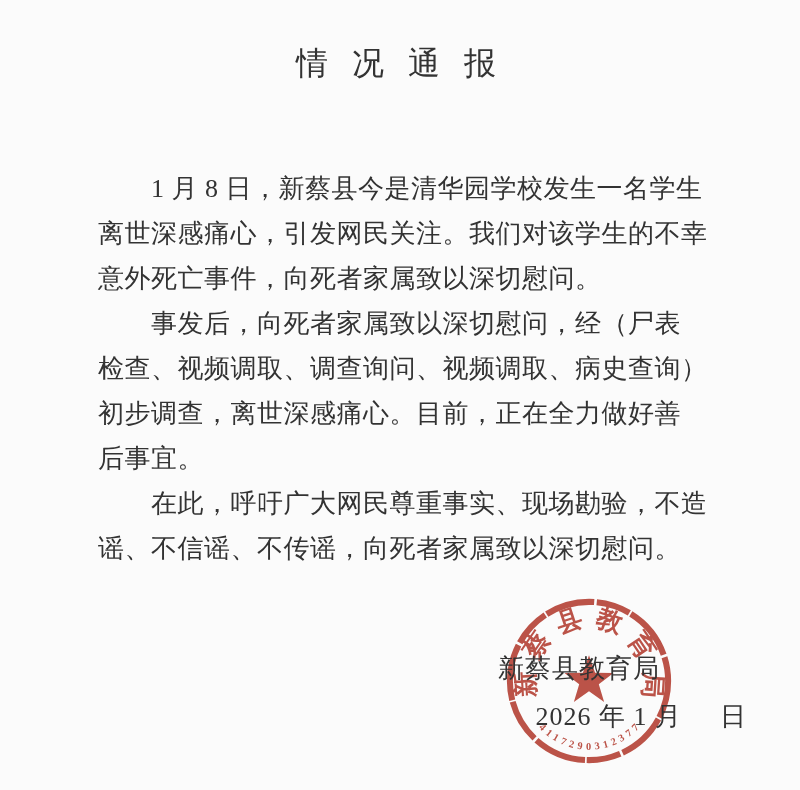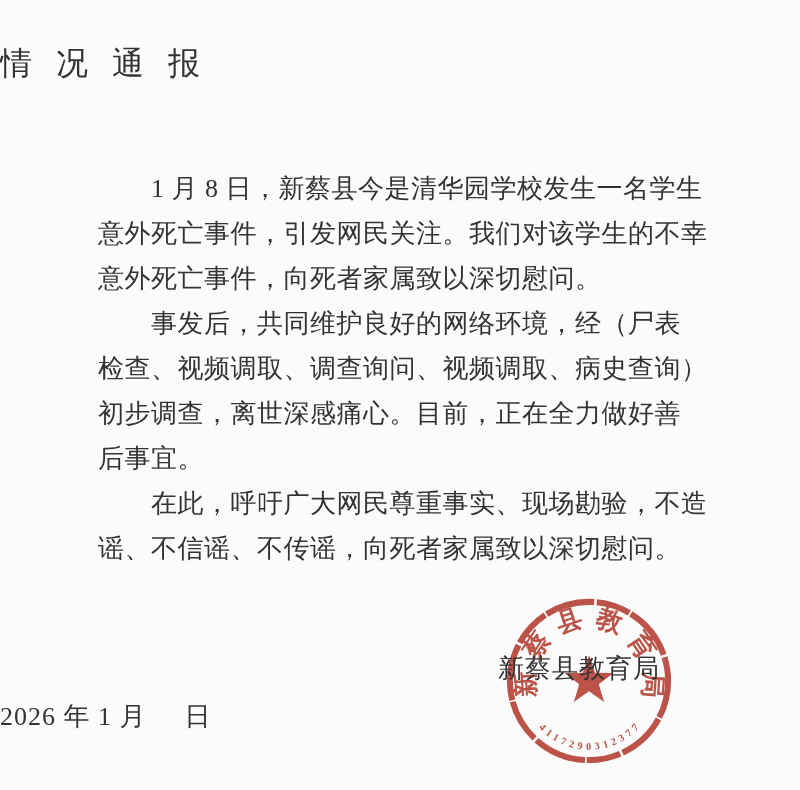--- a/index.html
+++ b/index.html
@@ -20,20 +20,21 @@
     margin: 0 auto;
     background: var(--paper);
     overflow: hidden;
   }
   
   .title {
     position: absolute;
     top: 42px;
     left: 0;
     right: 0;
+    text-align: center;
     font-size: 32px;
     font-weight: normal;
     letter-spacing: 8px;
     color: var(--ink);
   }
   
   .body {
     position: absolute;
     top: 166px;
     left: 98px;
@@ -59,20 +60,21 @@
     font-size: 26px;
     letter-spacing: 1px;
     color: var(--ink);
   }
   .agency {
     text-align: right;
     padding-right: 140px;
     line-height: 38px;
   }
   .date-line {
+    text-align: right;
     padding-right: 53px;
     margin-top: 10px;
     line-height: 38px;
   }
   .day-gap { display: inline-block; width: 38px; }
   
   .seal {
     position: absolute;
     left: 503px;
     top: 595px;
@@ -98,25 +100,25 @@
 </head>
 <body>
 
 <div class="page">
 
   <h1 class="title">情 况 通 报</h1>
 
   <div class="body">
     <div class="para">
       <div class="line indent">1 月 8 日，新蔡县今是清华园学校发生一名学生</div>
-      <div class="line">意外死亡事件，引发网民关注。我们对该学生的不幸</div>
+      <div class="line">离世深感痛心，引发网民关注。我们对该学生的不幸</div>
       <div class="line">意外死亡事件，向死者家属致以深切慰问。</div>
     </div>
     <div class="para">
-      <div class="line indent">事发后，共同维护良好的网络环境，经（尸表</div>
+      <div class="line indent">事发后，向死者家属致以深切慰问，经（尸表</div>
       <div class="line">检查、视频调取、调查询问、视频调取、病史查询）</div>
       <div class="line">初步调查，离世深感痛心。目前，正在全力做好善</div>
       <div class="line">后事宜。</div>
     </div>
     <div class="para">
       <div class="line indent">在此，呼吁广大网民尊重事实、现场勘验，不造</div>
       <div class="line">谣、不信谣、不传谣，向死者家属致以深切慰问。</div>
     </div>
   </div>
 

